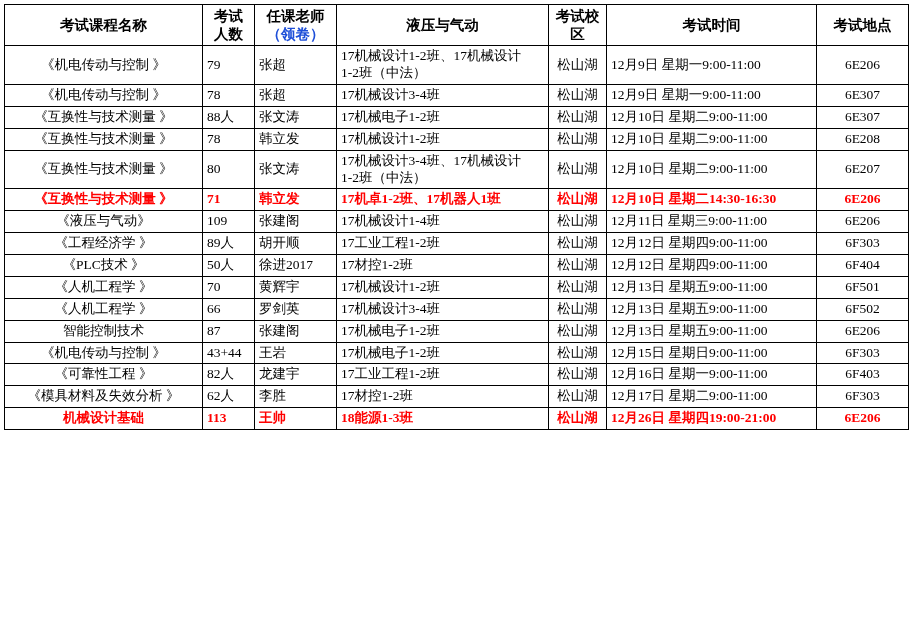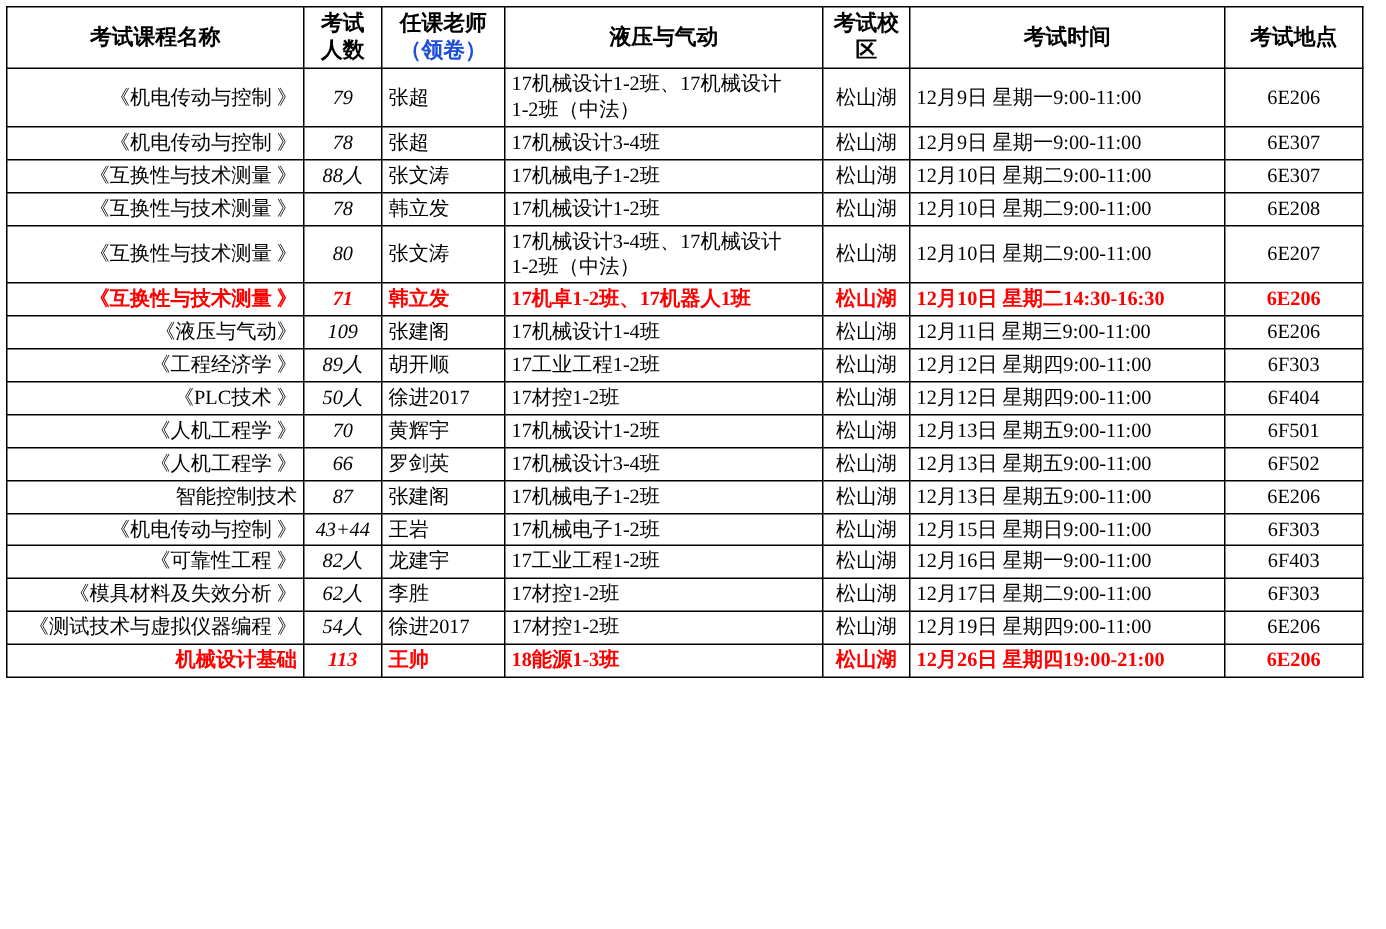--- a/index.html
+++ b/index.html
@@ -42,22 +42,22 @@
     font-size: 14.5px;
   }
   .col-course   { width: 198px; }
   .col-count    { width: 52px; }
   .col-teacher  { width: 82px; }
   .col-class    { width: 212px; }
   .col-campus   { width: 58px; }
   .col-time     { width: 210px; }
   .col-place    { width: 92px; }
 
-  td.course   { text-align: right;   padding-left: 5px; }
-  td.count    { text-align: center;   padding-left: 5px; font-style: italic; }
+  td.course   { text-align: center;   padding-left: 5px; }
+  td.count    { text-align: left;   padding-left: 5px; }
   td.teacher  { text-align: left; }
   td.klass    { text-align: left;   padding-left: 5px; }
   td.campus   { text-align: center; }
   td.time     { text-align: left; }
   td.place    { text-align: center; }
 
   tr.row-red td { color: #ff0000; font-weight: bold; }
   tr.row-red td.course { font-weight: bold; }
 
   .hdr-sub { color: #1d4ed8; display: block; font-weight: bold; }
@@ -258,31 +258,20 @@
           <td class="course">《模具材料及失效分析 》</td>
           <td class="count">62人</td>
           <td class="teacher">李胜</td>
           <td class="klass">
             <span class="two-line">17材控1-2班</span>
           </td>
           <td class="campus">松山湖</td>
           <td class="time">12月17日 星期二9:00-11:00</td>
           <td class="place">6F303</td>
         </tr>
-        <tr>
-          <td class="course">《测试技术与虚拟仪器编程 》</td>
-          <td class="count">54人</td>
-          <td class="teacher">徐进2017</td>
-          <td class="klass">
-            <span class="two-line">17材控1-2班</span>
-          </td>
-          <td class="campus">松山湖</td>
-          <td class="time">12月19日 星期四9:00-11:00</td>
-          <td class="place">6E206</td>
-        </tr>
         <tr class="row-red">
           <td class="course">机械设计基础</td>
           <td class="count">113</td>
           <td class="teacher">王帅</td>
           <td class="klass">
             <span class="two-line">18能源1-3班</span>
           </td>
           <td class="campus">松山湖</td>
           <td class="time">12月26日 星期四19:00-21:00</td>
           <td class="place">6E206</td>

